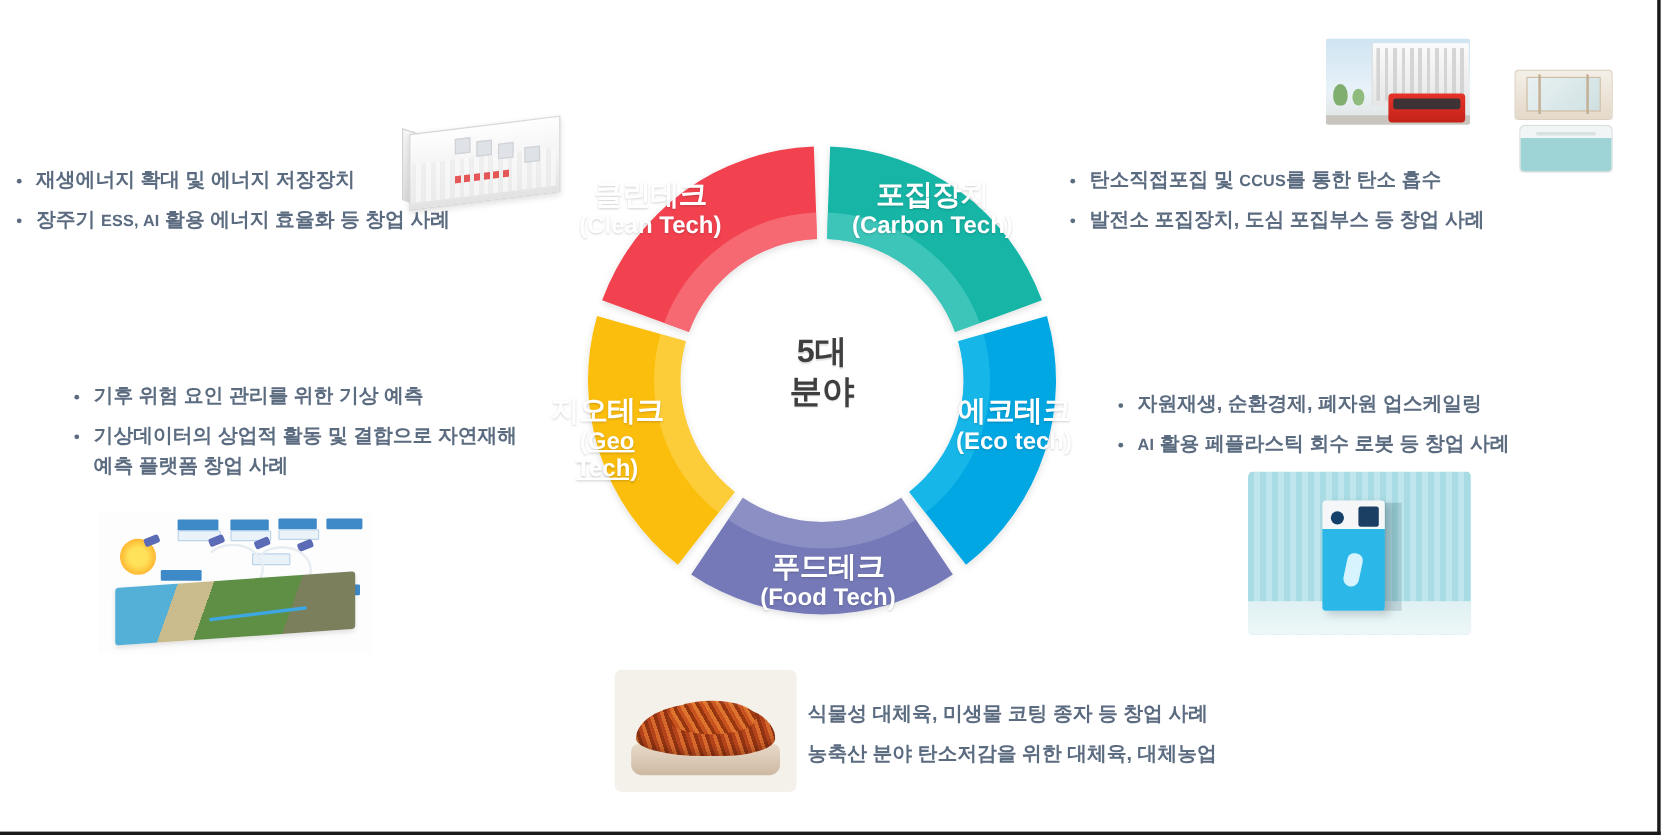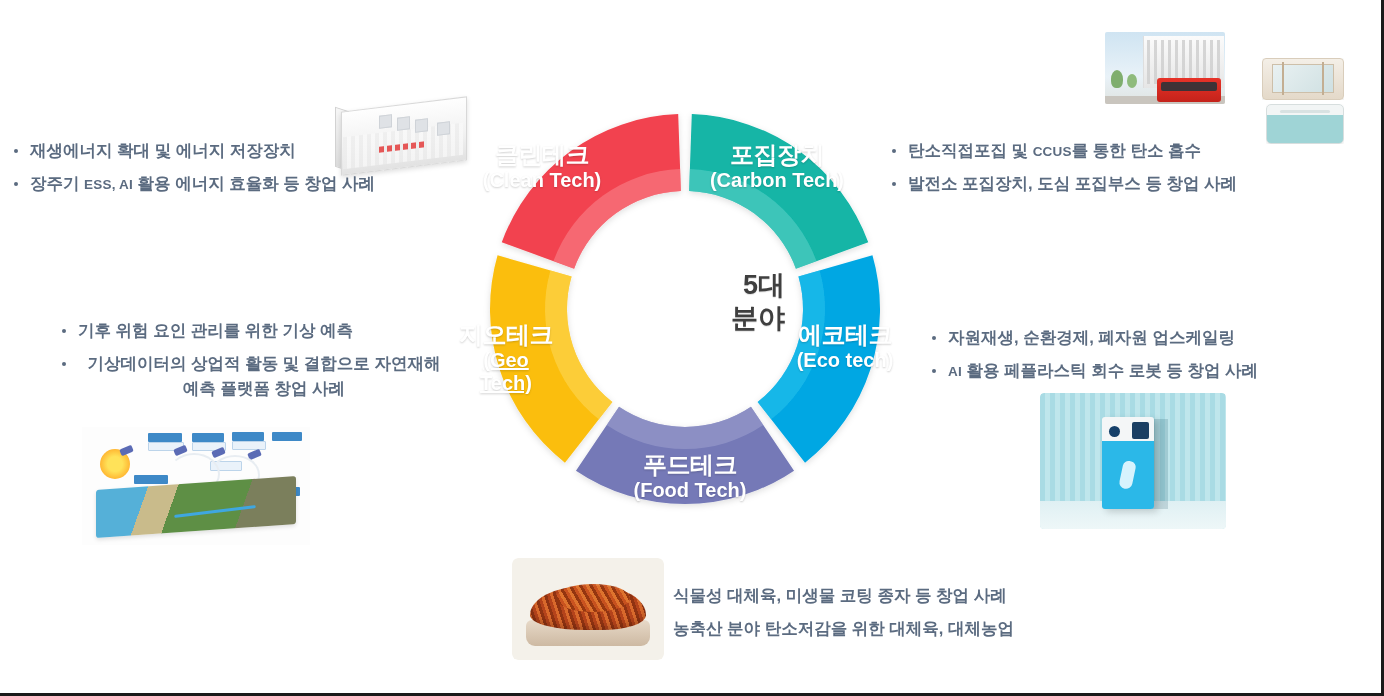--- a/index.html
+++ b/index.html
@@ -14,21 +14,21 @@
   #canvas{
     position:absolute;left:0;top:0;width:1384px;height:696px;
     background:#ffffff;
     box-sizing:border-box;
     border-right:3px solid #1a1a1a;
     border-bottom:3px solid #1a1a1a;
   }
 
   
   #donut-wrap{
-    position:absolute;left:430px;top:74px;width:510px;height:470px;
+    position:absolute;left:430px;top:82px;width:510px;height:470px;
   }
   #donut-svg{display:block;width:510px;height:470px;}
 
   .seg-label{
     position:absolute;
     text-align:center;
     color:#ffffff;
     font-weight:bold;
     line-height:1.12;
     text-shadow:0 1px 2px rgba(0,0,0,.18);
@@ -45,36 +45,36 @@
   #lbl-food  { left:165px; top:378px; width:190px; }
   #lbl-geo   { left:6px;   top:248px; width:140px; }
   #lbl-geo .en{font-size:20px;line-height:1.15;text-decoration:underline;}
 
   #center-label{
     position:absolute;left:155px;top:195px;width:200px;
     text-align:center;color:#3f3f3f;font-weight:bold;
     font-size:27px;line-height:1.22;
     text-shadow:0 1px 1px rgba(0,0,0,.12);
   }
-  #center-label span{display:block;text-align:right;}
+  #center-label span{display:block;}
 
   
   .bullets{position:absolute;}
   .bullets li{
     list-style:none;
     position:relative;
     padding-left:18px;
     color:#5b6b80;
     font-size:16.5px;
     font-weight:bold;
     line-height:1.55;
     margin-bottom:7px;
     white-space:nowrap;
   }
-  .bullets li.wrap{white-space:normal;text-align:center;}
+  .bullets li.wrap{white-space:normal;}
   .bullets li:before{
     content:"";
     position:absolute;left:2px;top:11px;
     width:4px;height:4px;border-radius:50%;
     background:#5b6b80;
   }
   .bullets ul{margin:0;padding:0;}
   .small-caps{font-size:13.5px;font-weight:bold;letter-spacing:.2px;}
 
   #txt-clean { left:12px;  top:138px; width:420px; }

